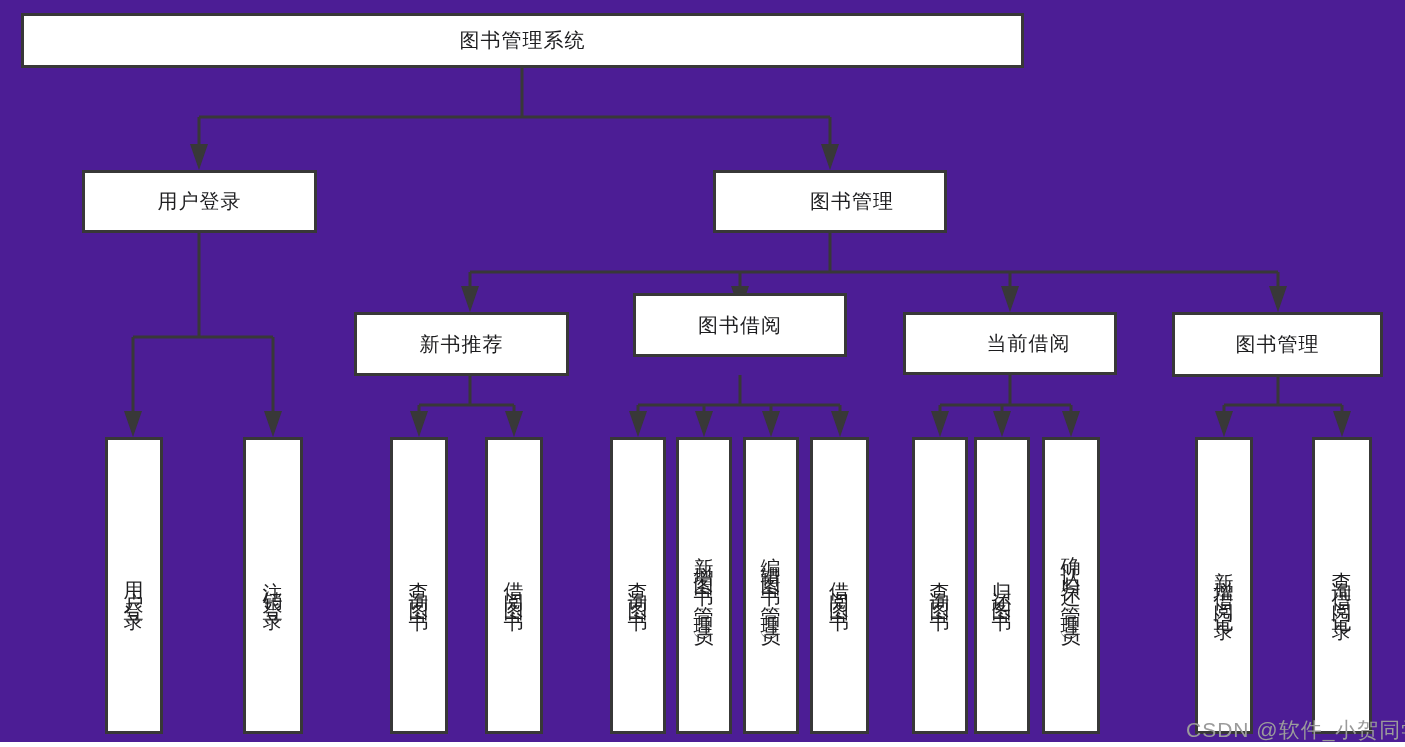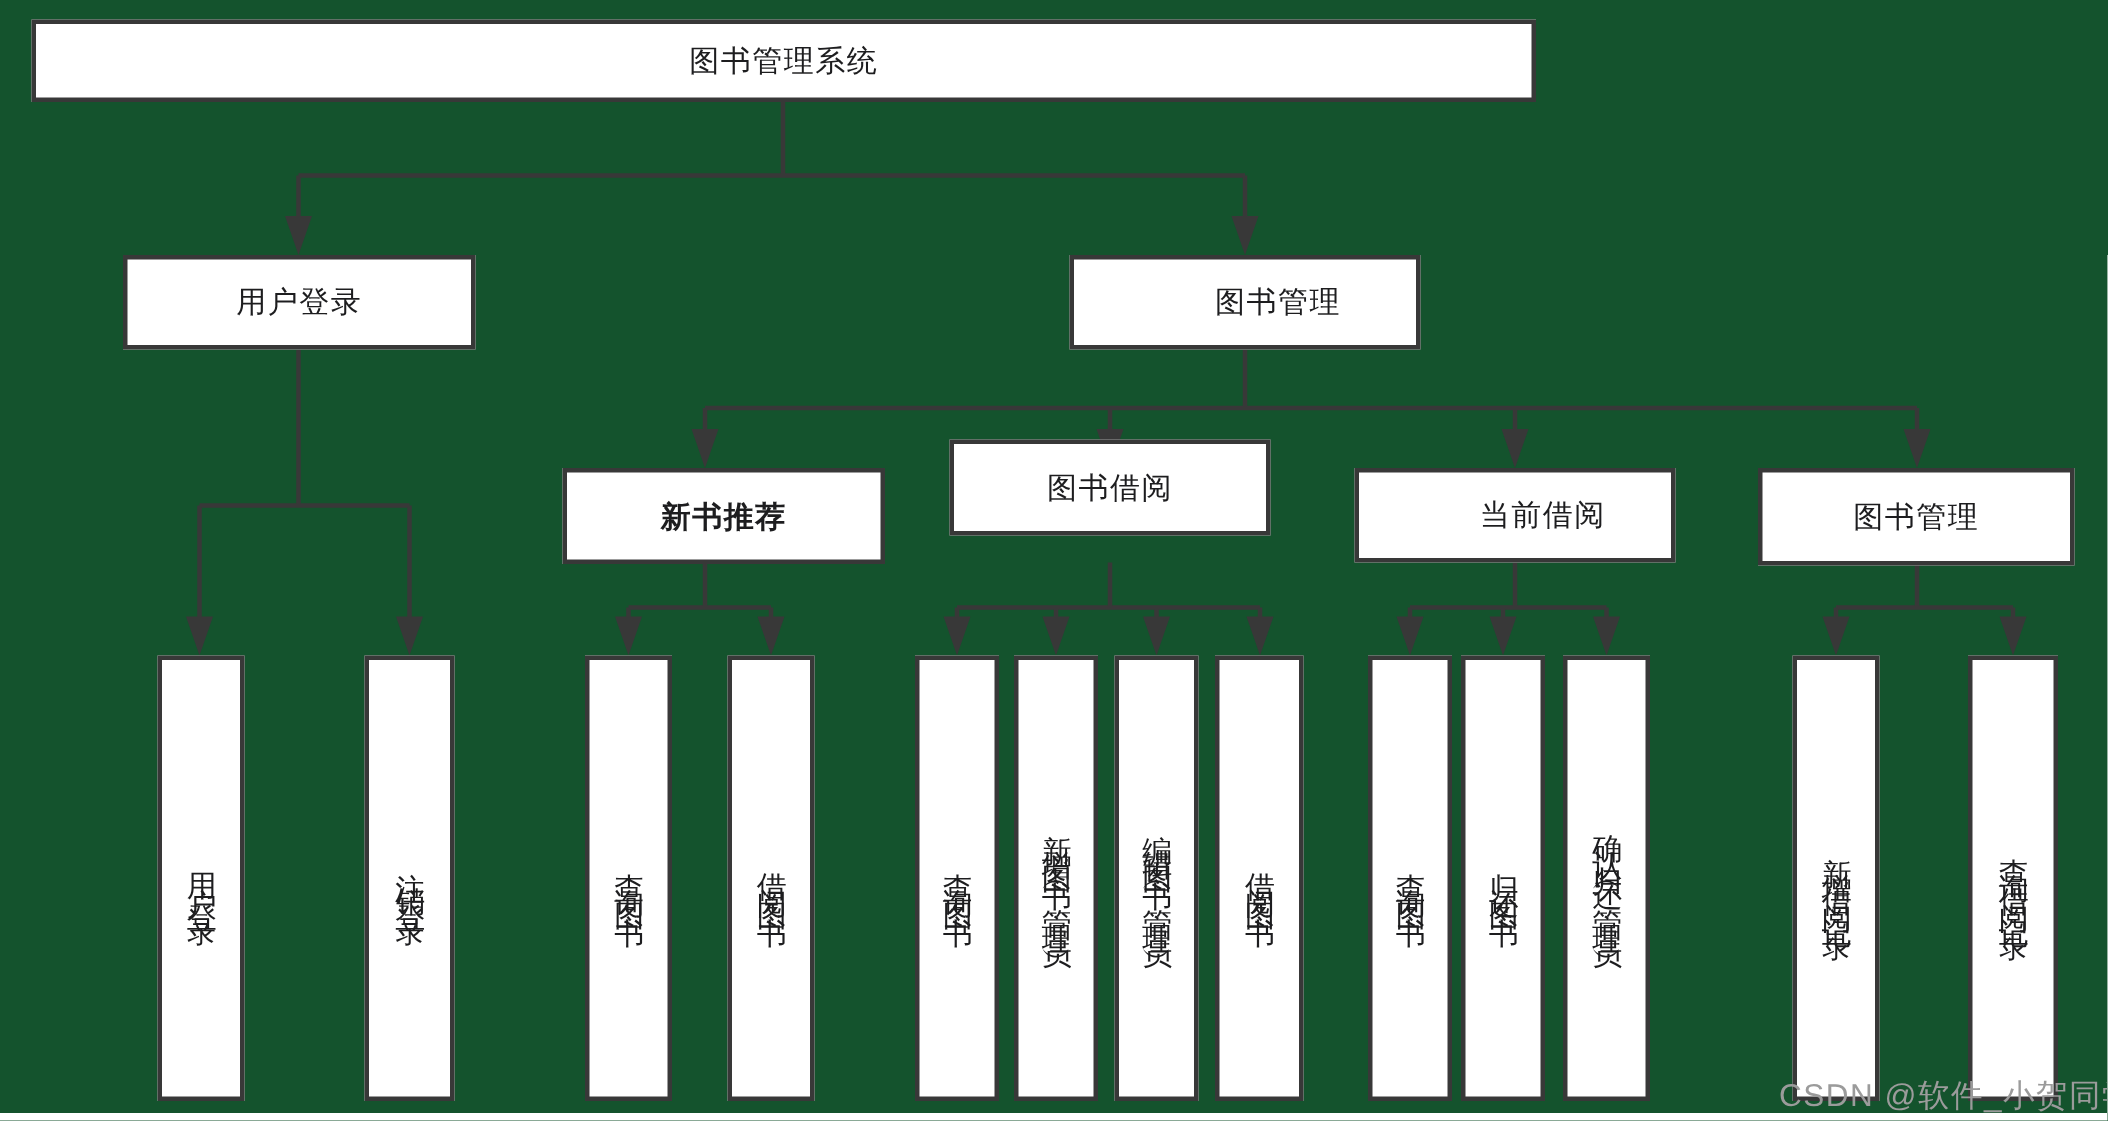--- a/index.html
+++ b/index.html
@@ -4,21 +4,21 @@
 <style>
   html, body {
     margin: 0;
     padding: 0;
     background: #ffffff;
   }
   .canvas {
     position: relative;
     width: 1405px;
     height: 742px;
-    background: #14532d;
+    background: #4c1d95;
     overflow: hidden;
     font-family: "Liberation Sans", "DejaVu Sans", sans-serif;
   }
   .connectors {
     position: absolute;
     left: 0;
     top: 0;
     z-index: 1;
   }
   .connectors path {
@@ -110,21 +110,21 @@
     <span>图书管理系统</span>
   </div>
 
   <div class="box" style="left:82px; top:170px; width:235px; height:63px;">
     <span>用户登录</span>
   </div>
   <div class="box" style="left:713px; top:170px; width:234px; height:63px;padding-left:44px;">
     <span>图书管理</span>
   </div>
 
-  <div class="box" style="left:375px; top:312px; width:215px; height:64px;font-weight:bold;">
+  <div class="box" style="left:354px; top:312px; width:215px; height:64px;">
     <span>新书推荐</span>
   </div>
   <div class="box" style="left:633px; top:293px; width:214px; height:64px;">
     <span>图书借阅</span>
   </div>
   <div class="box" style="left:903px; top:312px; width:214px; height:63px;padding-left:37px;">
     <span>当前借阅</span>
   </div>
   <div class="box" style="left:1172px; top:312px; width:211px; height:65px;">
     <span>图书管理</span>

